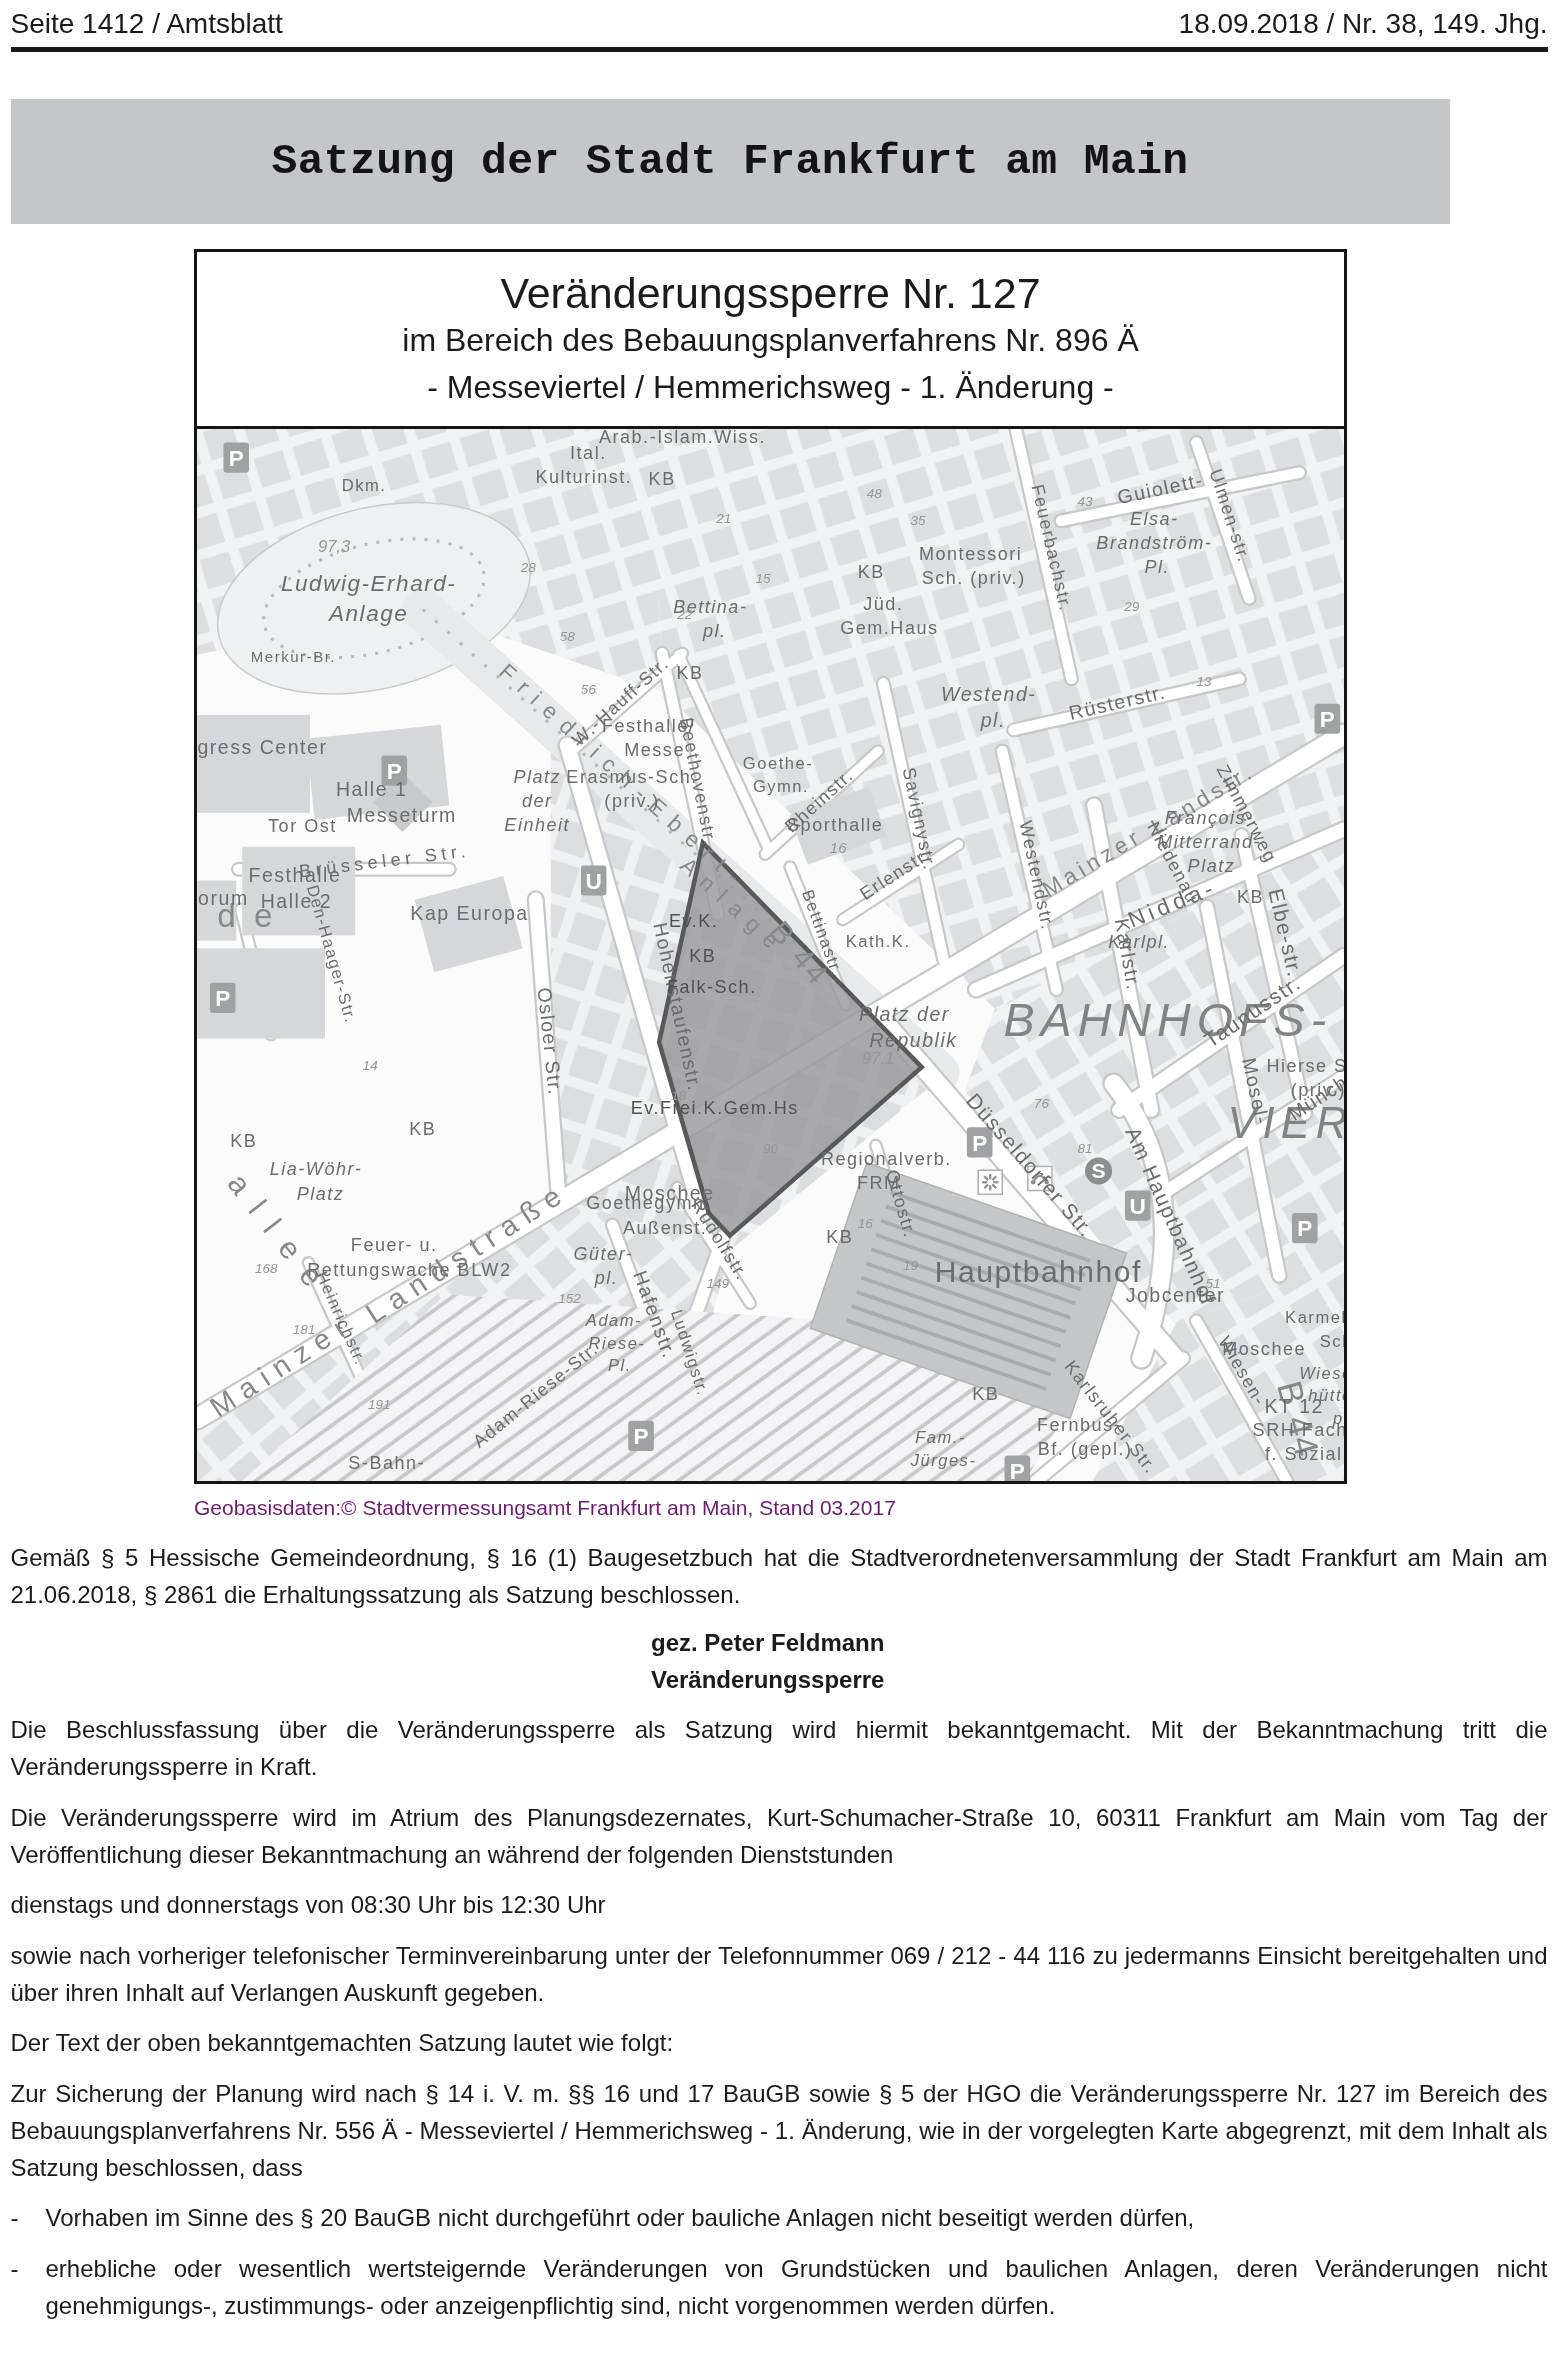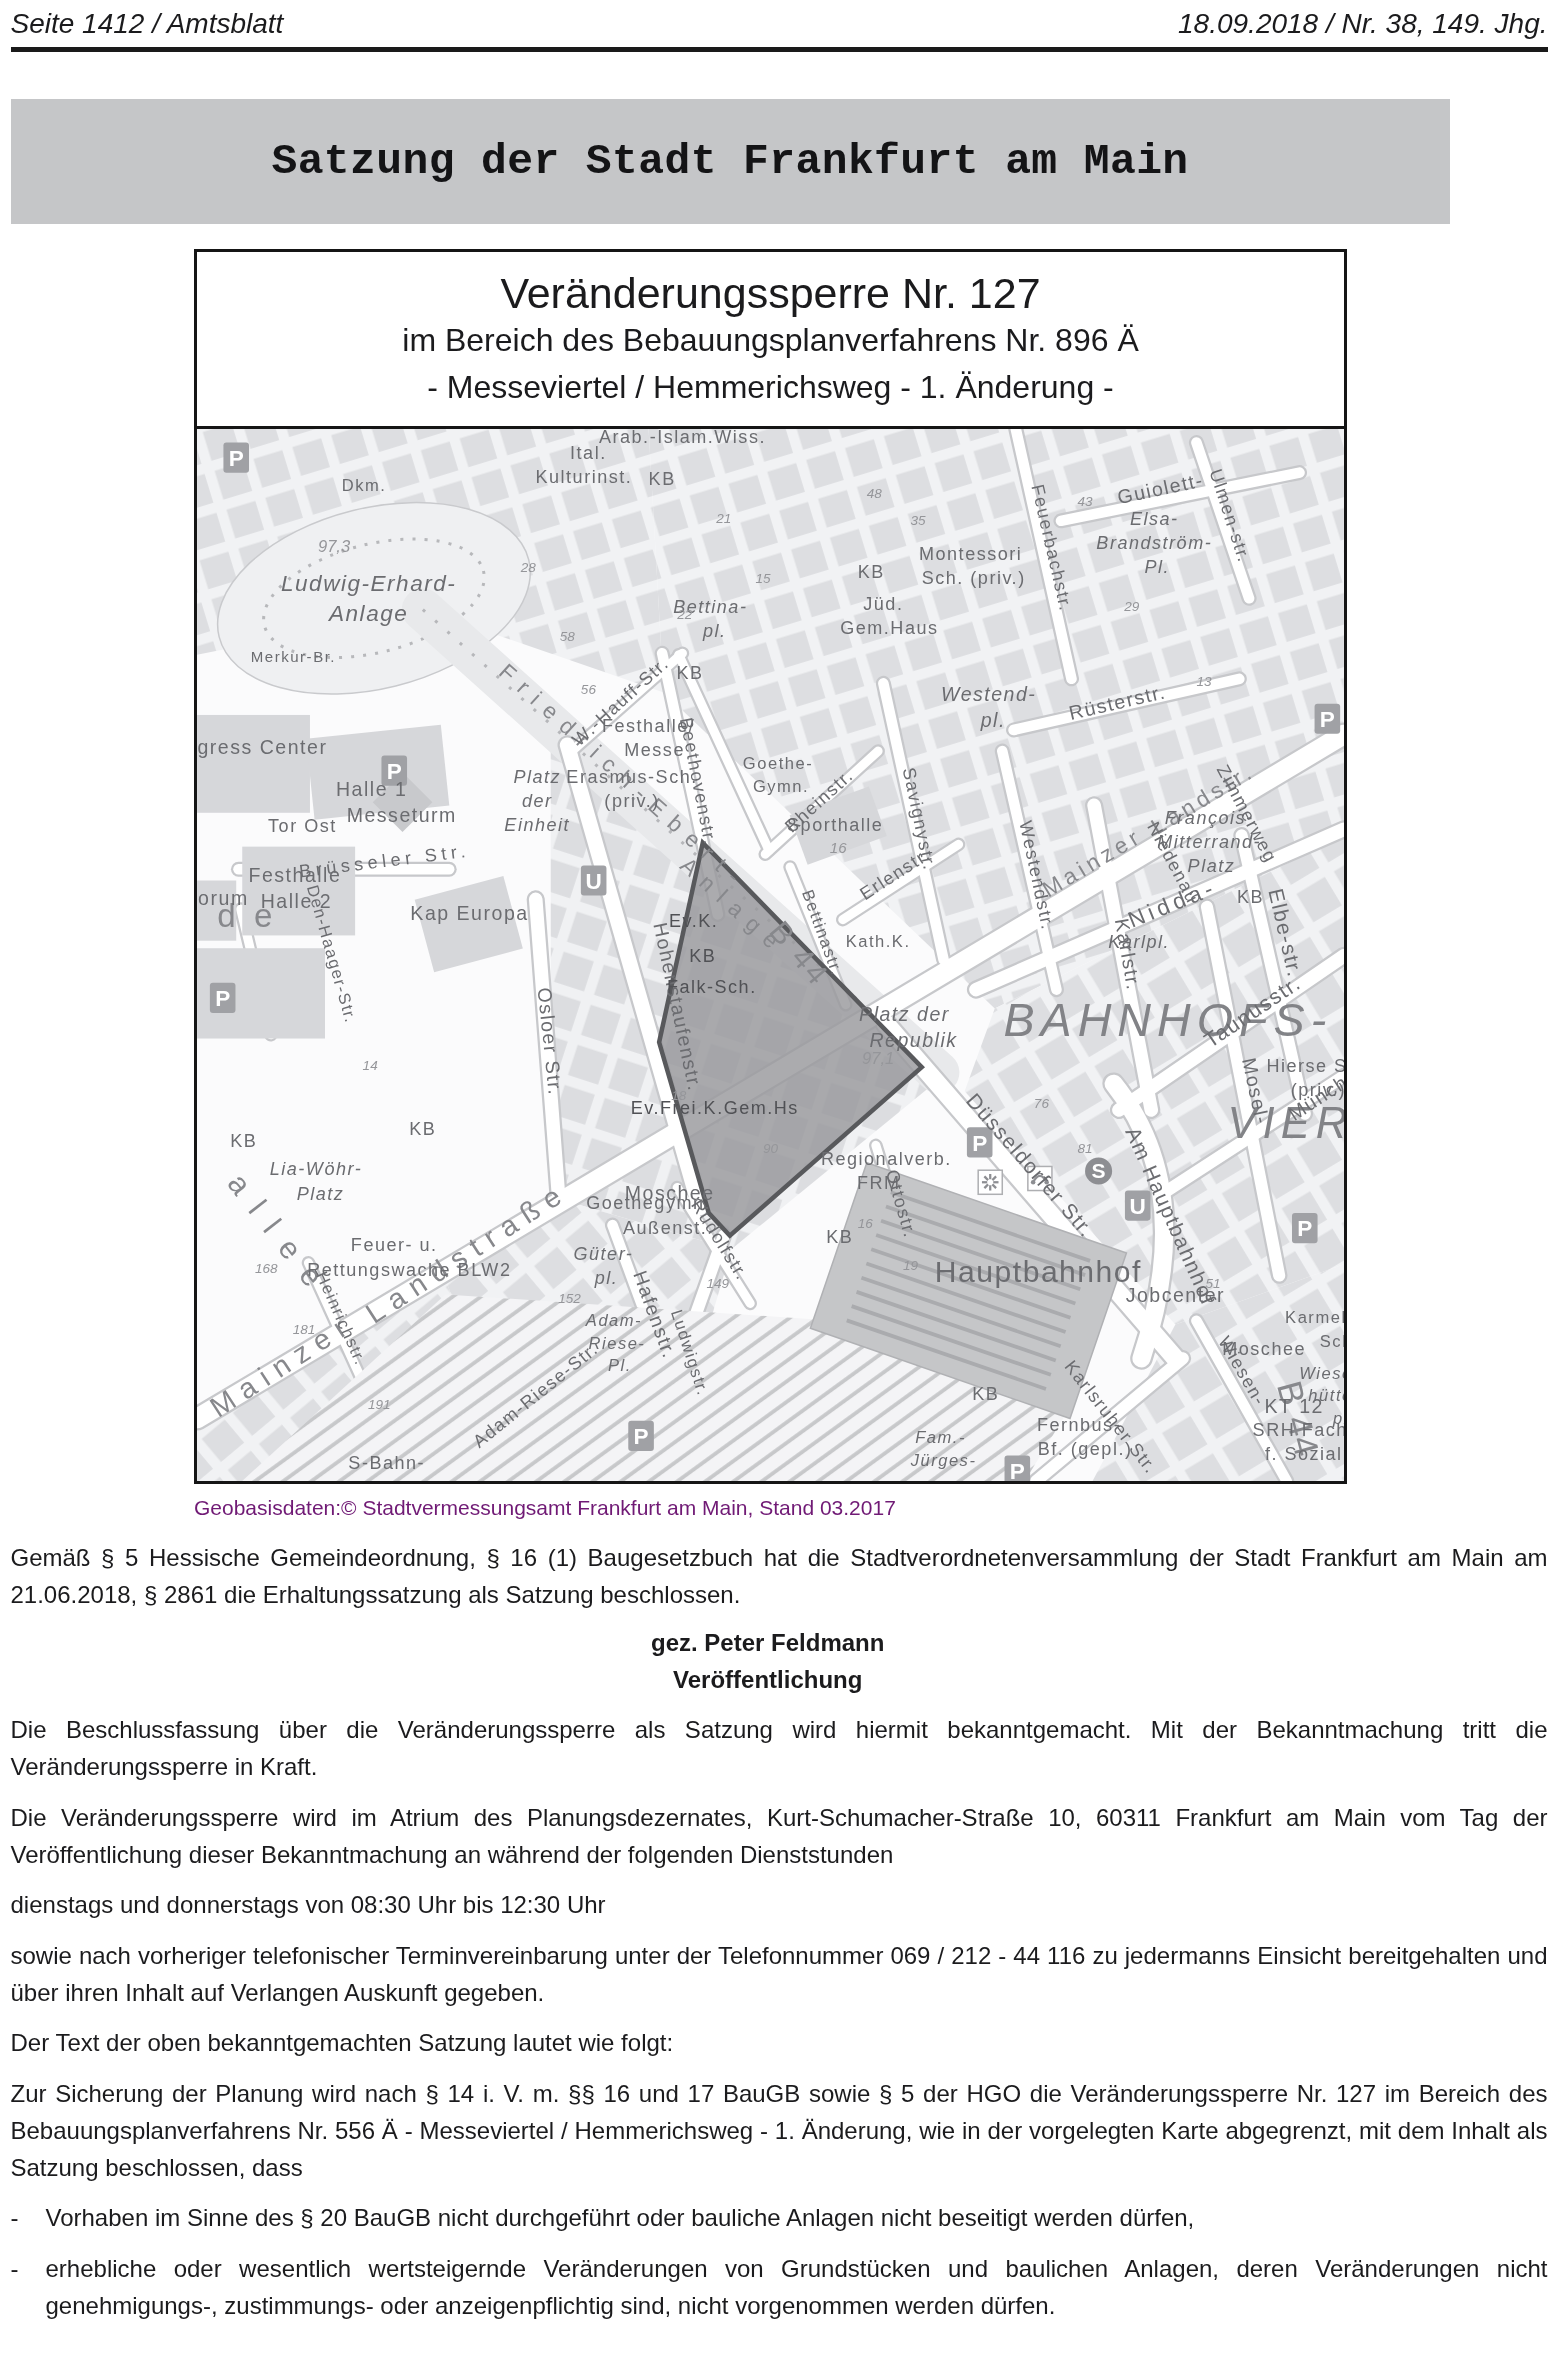--- a/index.html
+++ b/index.html
@@ -2,21 +2,21 @@
 <html lang="de" style="font-size:12px"><head>
 <meta charset="utf-8">
 <style>
   html,body{margin:0;padding:0;}
   body{
     width:1558px;height:2377px;position:relative;background:#ffffff;
     font-family:"Liberation Sans", sans-serif;color:#1b1b1d;overflow:hidden;
   }
   
   .hdr{display:flex;justify-content:space-between;align-items:center;
-       padding:7.5px 10.5px 0 10.5px;font-size:28px;font-style:italic;}
+       padding:7.5px 10.5px 0 10.5px;font-size:28px;}
   .hdr-rule{height:5.3px;background:#1a1a1a;margin:7.5px 10.5px 0 10.5px;}
   
   .banner{margin:47px 0 0 10.5px;width:1439px;height:125px;background:#c5c6c8;
           display:flex;align-items:center;justify-content:center;}
   .banner h1{margin:0;font-size:43px;font-weight:bold;letter-spacing:0.4px;color:#141416;font-family:Liberation Mono, monospace;}
   
   .map-box{margin:25px 0 0 194px;width:1147px;border:3px solid #151515;}
   .map-title{text-align:center;padding:16.6px 7.5px 15px 7.5px;background:#fff;}
   .map-title .l1{font-size:43px;line-height:48px;}
   .map-title .l2,.map-title .l3{font-size:32px;line-height:47px;}
@@ -427,21 +427,21 @@
     </svg>
   </div>
 </div>
 
 <div class="caption">Geobasisdaten:© Stadtvermessungsamt Frankfurt am Main, Stand 03.2017</div>
 
 <div class="doc">
   <p>Gemäß § 5 Hessische Gemeindeordnung, § 16 (1) Baugesetzbuch hat die Stadtverordnetenversammlung der Stadt Frankfurt am Main am 21.06.2018, § 2861 die Erhaltungssatzung als Satzung beschlossen.</p>
   <div class="sig">
     <div>gez. Peter Feldmann</div>
-    <div>Veröffentlichung</div>
+    <div>Veränderungssperre</div>
   </div>
   <p>Die Beschlussfassung über die Veränderungssperre als Satzung wird hiermit bekanntgemacht. Mit der Bekanntmachung tritt die Veränderungssperre in Kraft.</p>
   <p>Die Veränderungssperre wird im Atrium des Planungsdezernates, Kurt-Schumacher-Straße 10, 60311 Frankfurt am Main vom Tag der Veröffentlichung dieser Bekanntmachung an während der folgenden Dienststunden</p>
   <p>dienstags und donnerstags von 08:30 Uhr bis 12:30 Uhr</p>
   <p>sowie nach vorheriger telefonischer Terminvereinbarung unter der Telefonnummer 069 / 212 - 44 116 zu jedermanns Einsicht bereitgehalten und über ihren Inhalt auf Verlangen Auskunft gegeben.</p>
   <p>Der Text der oben bekanntgemachten Satzung lautet wie folgt:</p>
   <p>Zur Sicherung der Planung wird nach § 14 i. V. m. §§ 16 und 17 BauGB sowie § 5 der HGO die Veränderungssperre Nr. 127 im Bereich des Bebauungsplanverfahrens Nr. 556 Ä - Messeviertel / Hemmerichsweg - 1. Änderung, wie in der vorgelegten Karte abgegrenzt, mit dem Inhalt als Satzung beschlossen, dass</p>
   <div class="bullet">
     <span class="dash">-</span>
     <span class="btxt">Vorhaben im Sinne des § 20 BauGB nicht durchgeführt oder bauliche Anlagen nicht beseitigt werden dürfen,</span>

